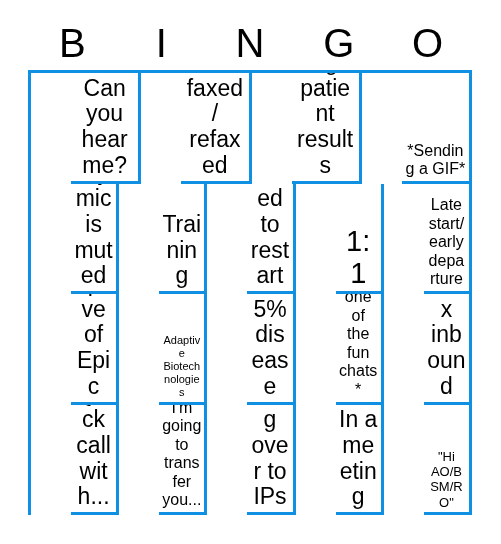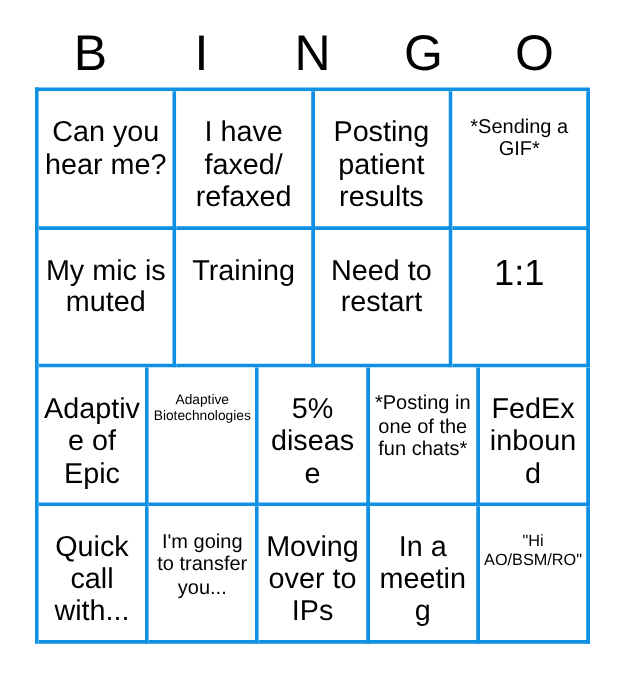--- a/index.html
+++ b/index.html
@@ -63,25 +63,26 @@
     min-height: 0;
   }
   .cell {
     flex: 1 1 0;
     min-width: 0;
     box-sizing: border-box;
     border-right: 3px solid #1090e3;
     border-bottom: 3px solid #1090e3;
     background: #ffffff;
     display: flex;
-    align-items: flex-start;
+    align-items: flex-end;
     justify-content: center;
     text-align: center;
-    padding: 20px 3px;
+    padding: 2px 3px;
     overflow: hidden;
+    margin-left: 40px;
   }
   .cell-text {
     display: block;
     width: 100%;
     color: #000000;
     line-height: 1.13;
     word-wrap: break-word;
     white-space: pre-line;
   }
 
@@ -130,20 +131,23 @@
         </div>
       <div class="cell fs-lg">
           <span class="cell-text">Training</span>
         </div>
       <div class="cell fs-lg">
           <span class="cell-text">Need to restart</span>
         </div>
       <div class="cell fs-xl">
           <span class="cell-text">1:1</span>
         </div>
+      <div class="cell fs-sm">
+          <span class="cell-text">Late start/early departure</span>
+        </div>
     </div>
 
 
     <div class="grid-row">
       <div class="cell fs-lg">
           <span class="cell-text">Adaptive of Epic</span>
         </div>
       <div class="cell fs-xxs">
           <span class="cell-text">Adaptive Biotechnologies</span>
         </div>

